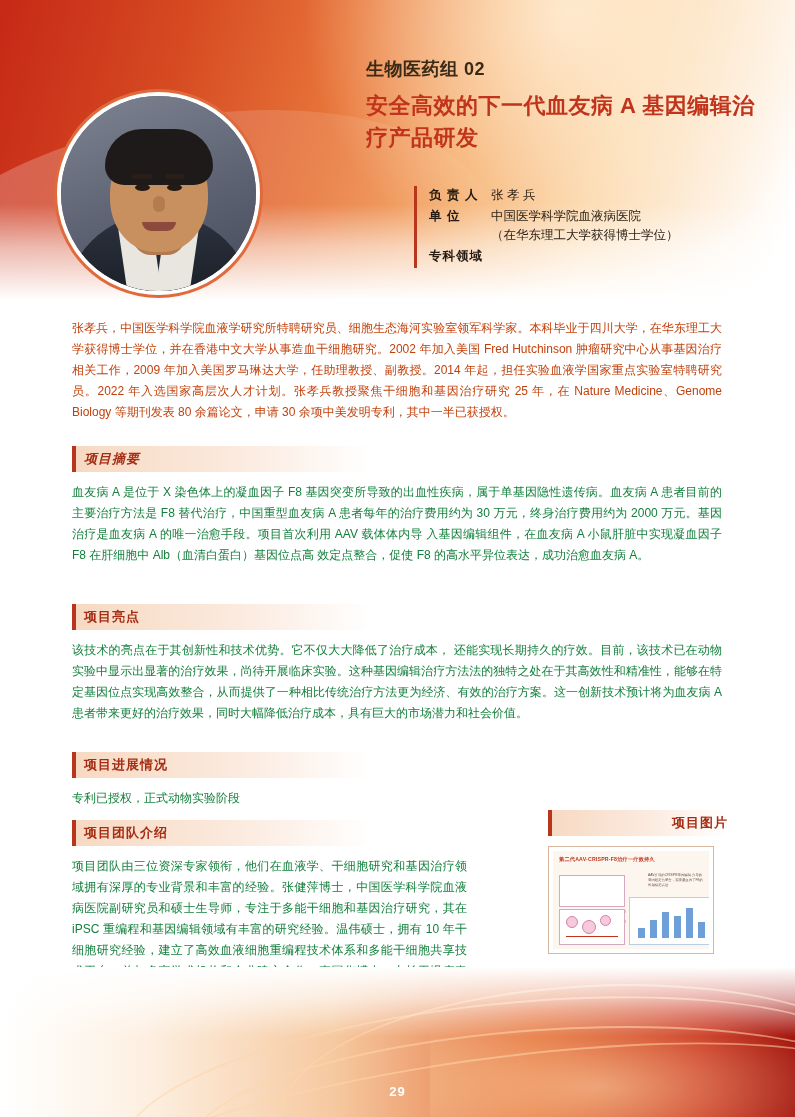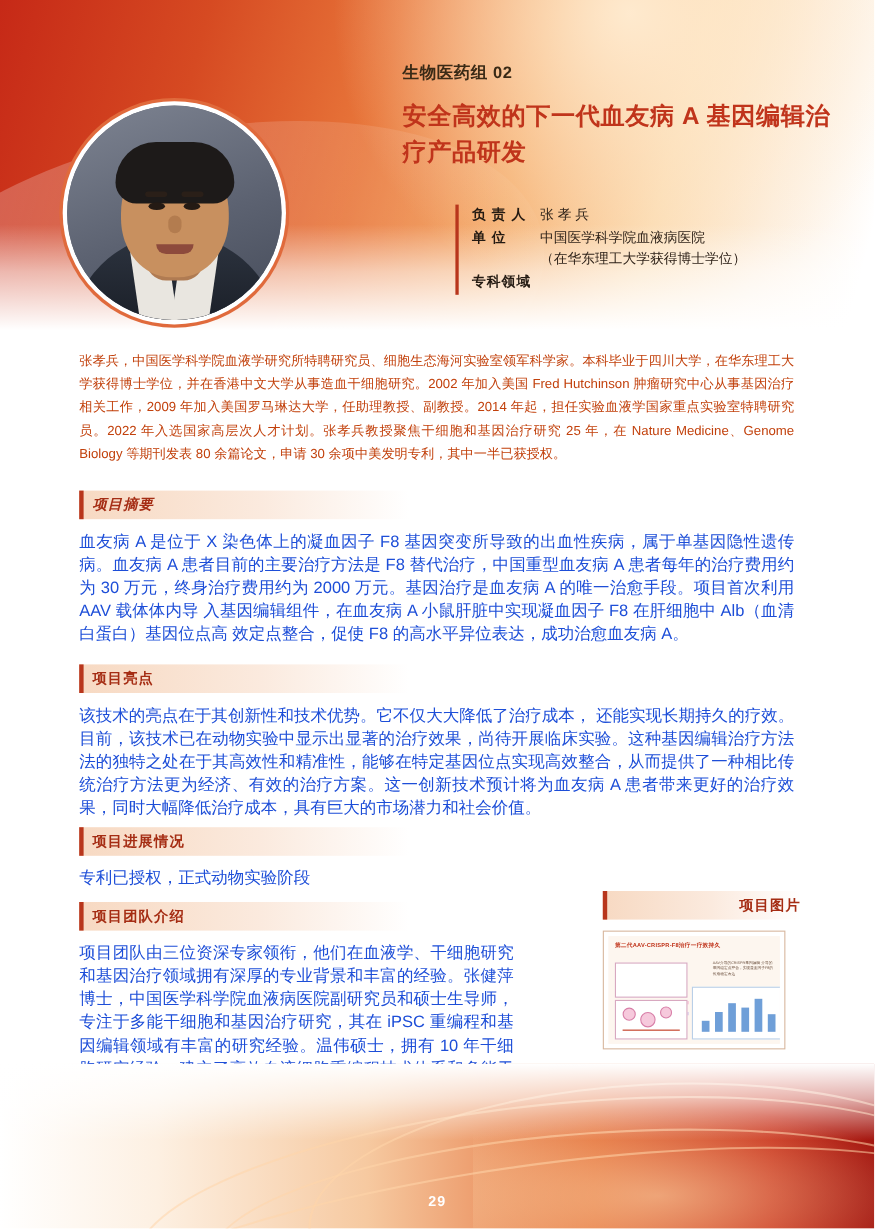--- a/index.html
+++ b/index.html
@@ -139,21 +139,21 @@
     left: 50%; top: 126px;
     width: 34px; height: 9px;
     transform: translateX(-50%);
     background: #8d4a3c;
     border-radius: 0 0 17px 17px;
   }
   
   .group-tag {
     position: absolute;
     left: 366px; top: 57px;
-    font-size: 15px;
+    font-size: 18px;
     font-weight: bold;
     color: #3a2a16;
     letter-spacing: 0.5px;
   }
   .proj-title {
     position: absolute;
     left: 366px; top: 90px;
     width: 400px;
     font-size: 22px;
     font-weight: bold;
@@ -219,23 +219,23 @@
     background: #b8361c;
   }
   .sec-head span {
     font-size: 13px;
     font-weight: bold;
     color: #a52d14;
     letter-spacing: 1px;
   }
   .body-text {
     position: absolute;
-    font-size: 15px;
+    font-size: 12px;
     line-height: 21px;
-    color: #1d4ed8;
+    color: #15803d;
     text-align: justify;
   }
   
   #sec-abstract      { left: 72px; top: 446px; width: 300px; font-style: italic; }
   #txt-abstract      { left: 72px; top: 482px; width: 650px; }
   #sec-highlight     { left: 72px; top: 604px; width: 300px; }
   #txt-highlight     { left: 72px; top: 640px; width: 650px; }
   #sec-progress      { left: 72px; top: 752px; width: 300px; }
   #txt-progress      { left: 72px; top: 788px; width: 650px; }
   #sec-team          { left: 72px; top: 820px; width: 300px; }

